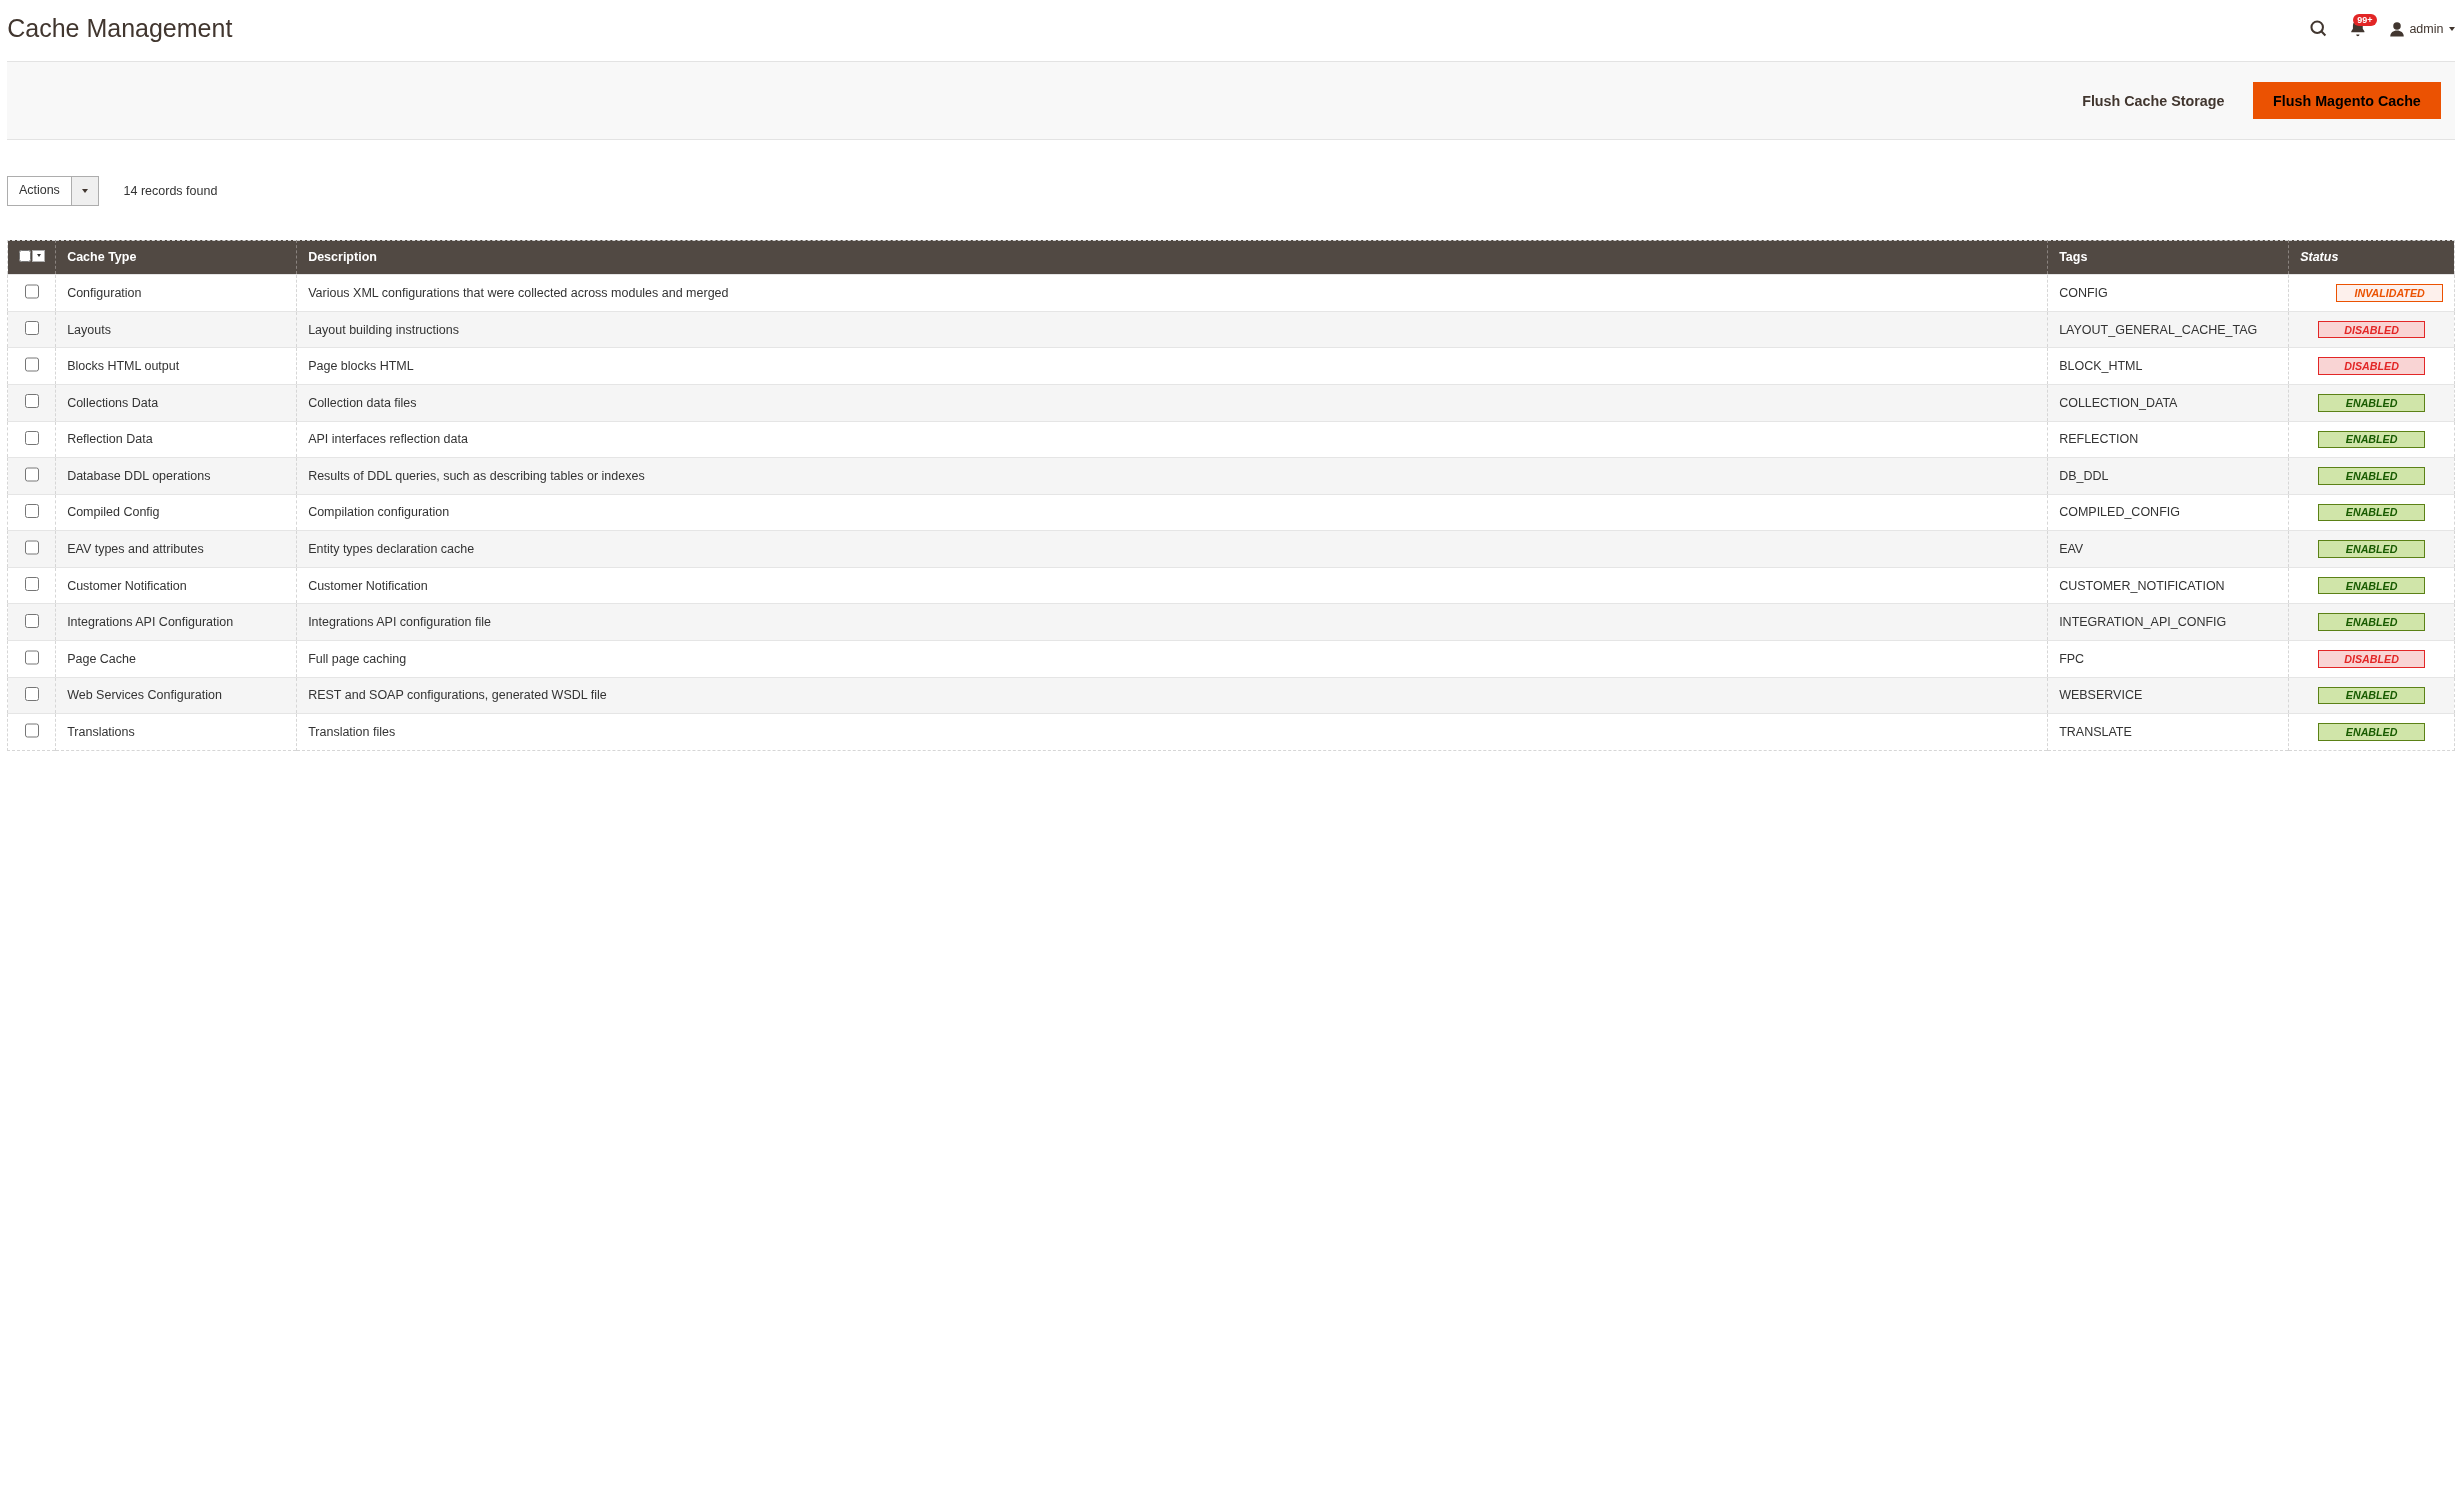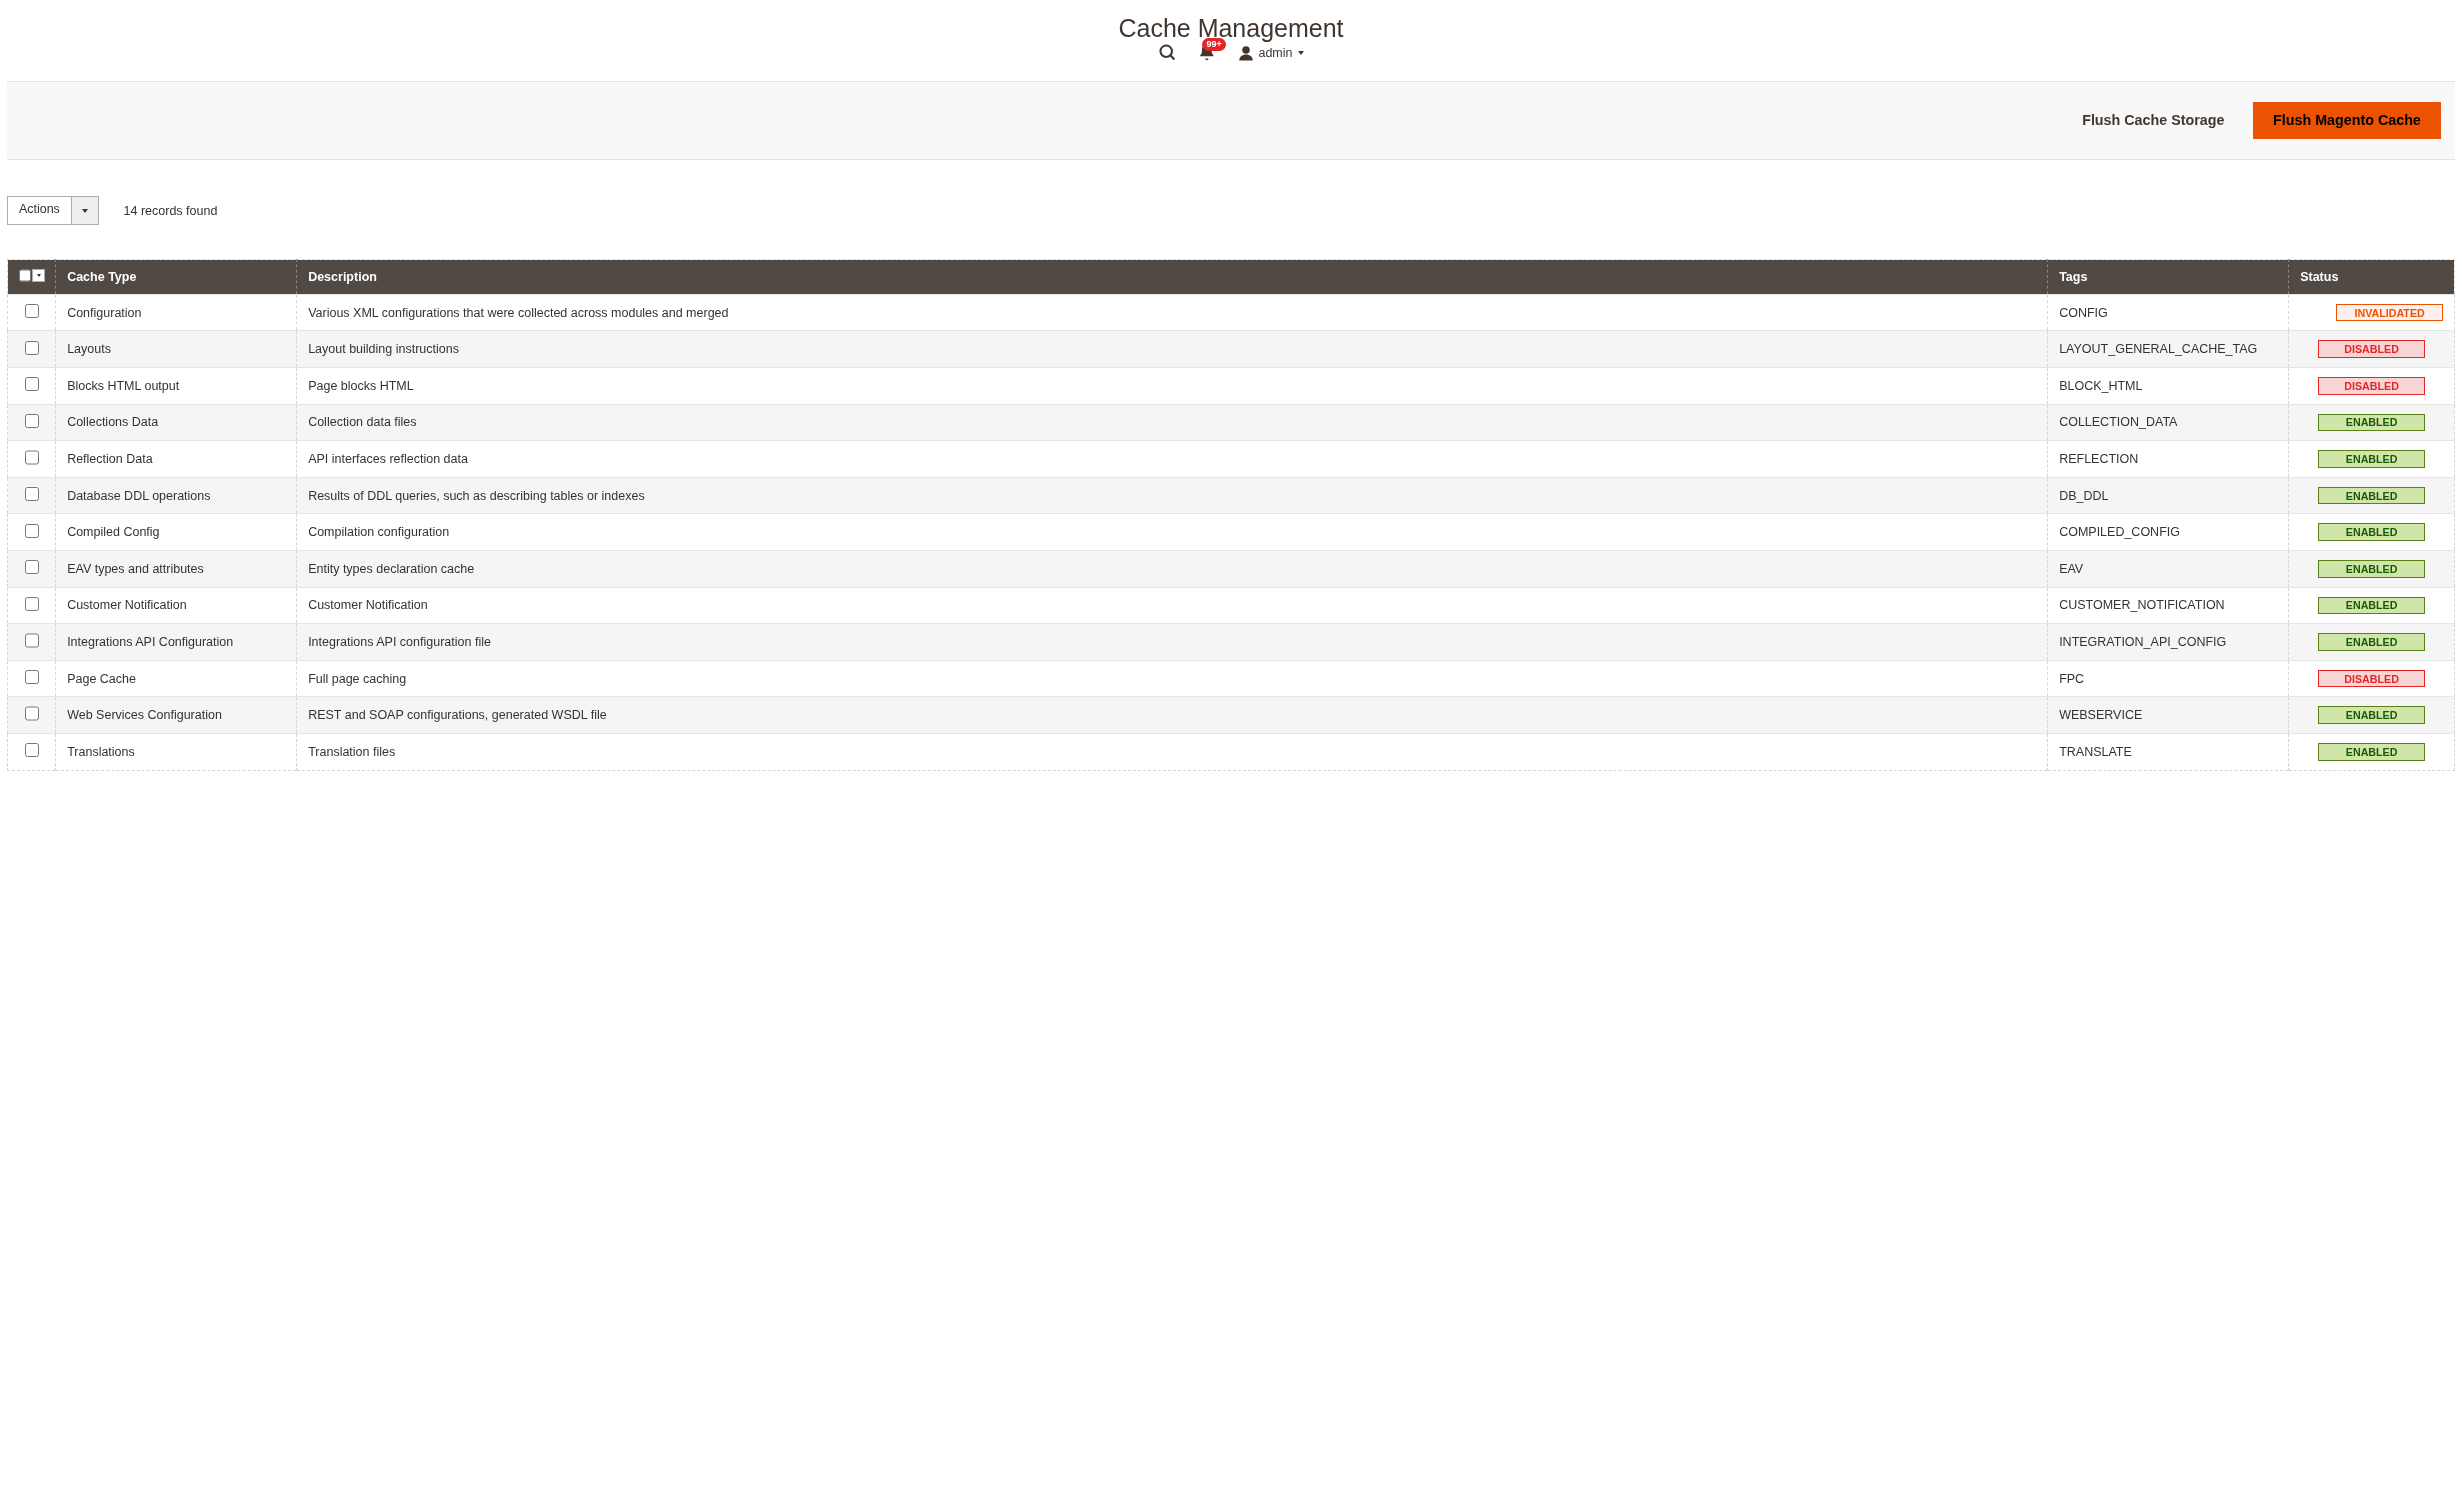--- a/index.html
+++ b/index.html
@@ -7,21 +7,20 @@
     font-family: 'Helvetica Neue', Helvetica, Arial, sans-serif;
     font-size: 12.5px;
     color: #333;
     background: #fff;
     padding: 7.2px;
   }
   .header {
     display: flex;
     align-items: center;
     padding: 7.2px 0 18px 0;
-    flex-direction: column;
   }
   .page-title {
     font-size: 25px;
     font-weight: 400;
     color: #41362f;
     flex: 1;
   }
   .header-actions {
     display: flex;
     align-items: center;
@@ -141,21 +140,21 @@
     border-top: 0.9px solid #e5e5e5;
     font-size: 12.5px;
     color: #333;
     vertical-align: middle;
   }
   table.grid tbody td:last-child { border-right: none; }
   table.grid tbody tr:nth-child(even) td { background: #f5f5f5; }
   .col-check { width: 48px; text-align: center; }
   .col-type { width: 241px; }
   .col-tags { width: 241px; }
-  .col-status { width: 134px; text-align: center; }
+  .col-status { width: 134px; text-align: center; font-style: italic; }
   .hdr-check {
     display: inline-flex;
     align-items: center;
     gap: 0.9px;
   }
   .hdr-check input { width: 12.5px; height: 12.5px; }
   .hdr-check .dd {
     width: 12.5px; height: 12.5px;
     background: #fff;
     border: 0.9px solid #adadad;

